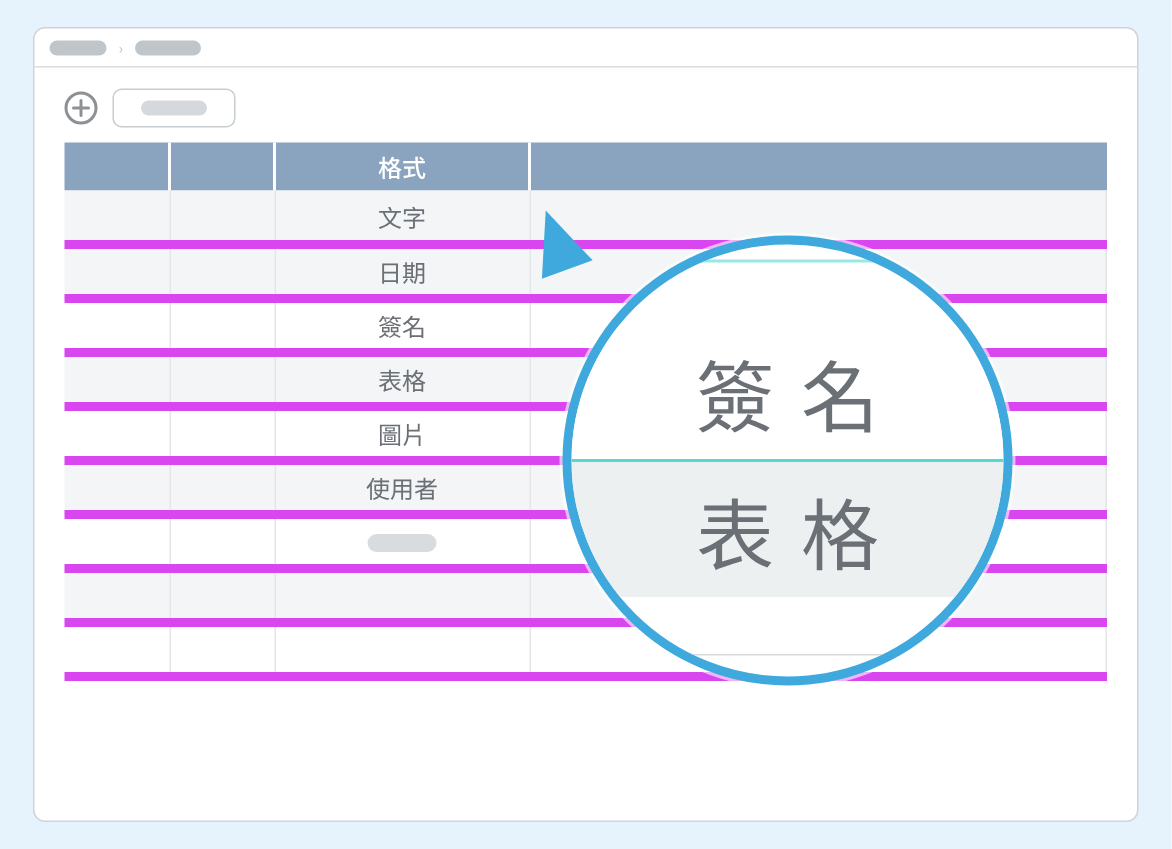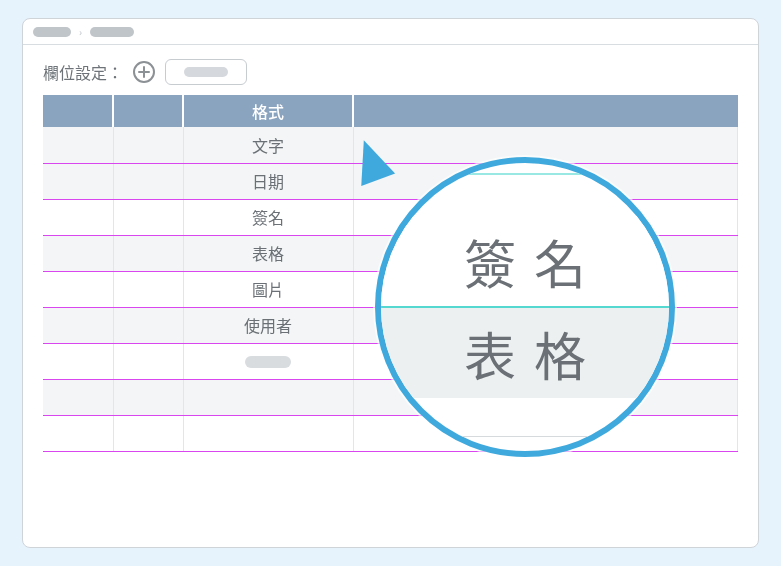--- a/index.html
+++ b/index.html
@@ -95,21 +95,21 @@
     color: #ffffff;
     font-weight: 500;
     font-size: 16px;
     height: 32px;
     border-right: 2px solid #ffffff;
     text-align: center;
   }
   .grid th:last-child { border-right: none; }
   .grid td {
     height: 36px;
-    border-bottom: 1px solid #d946ef;
+    border-bottom: 6px solid #d946ef;
     border-right: 1px solid #e3e6e9;
     background: #ffffff;
     color: #6a7075;
     font-size: 16px;
     text-align: center;
     padding: 0 6px;
   }
   .grid tr.alt td { background: #f3f5f6; }
   .pill {
     display: inline-block;
@@ -199,21 +199,20 @@
 
   <div class="titlebar">
     <span class="crumb-pill a"></span>
     <span class="crumb-sep">›</span>
     <span class="crumb-pill b"></span>
   </div>
 
   <div class="content">
 
     <div class="toolbar">
-      <span class="toolbar-label">欄位設定：</span>
 
       <span class="add-btn">
         <svg width="12" height="12" viewBox="0 0 12 12">
           <path d="M6 1v10M1 6h10" stroke="#8c9196" stroke-width="2" stroke-linecap="round"></path>
         </svg>
       </span>
 
       <span class="chip-btn">
         <span class="chip-inner"></span>
       </span>

